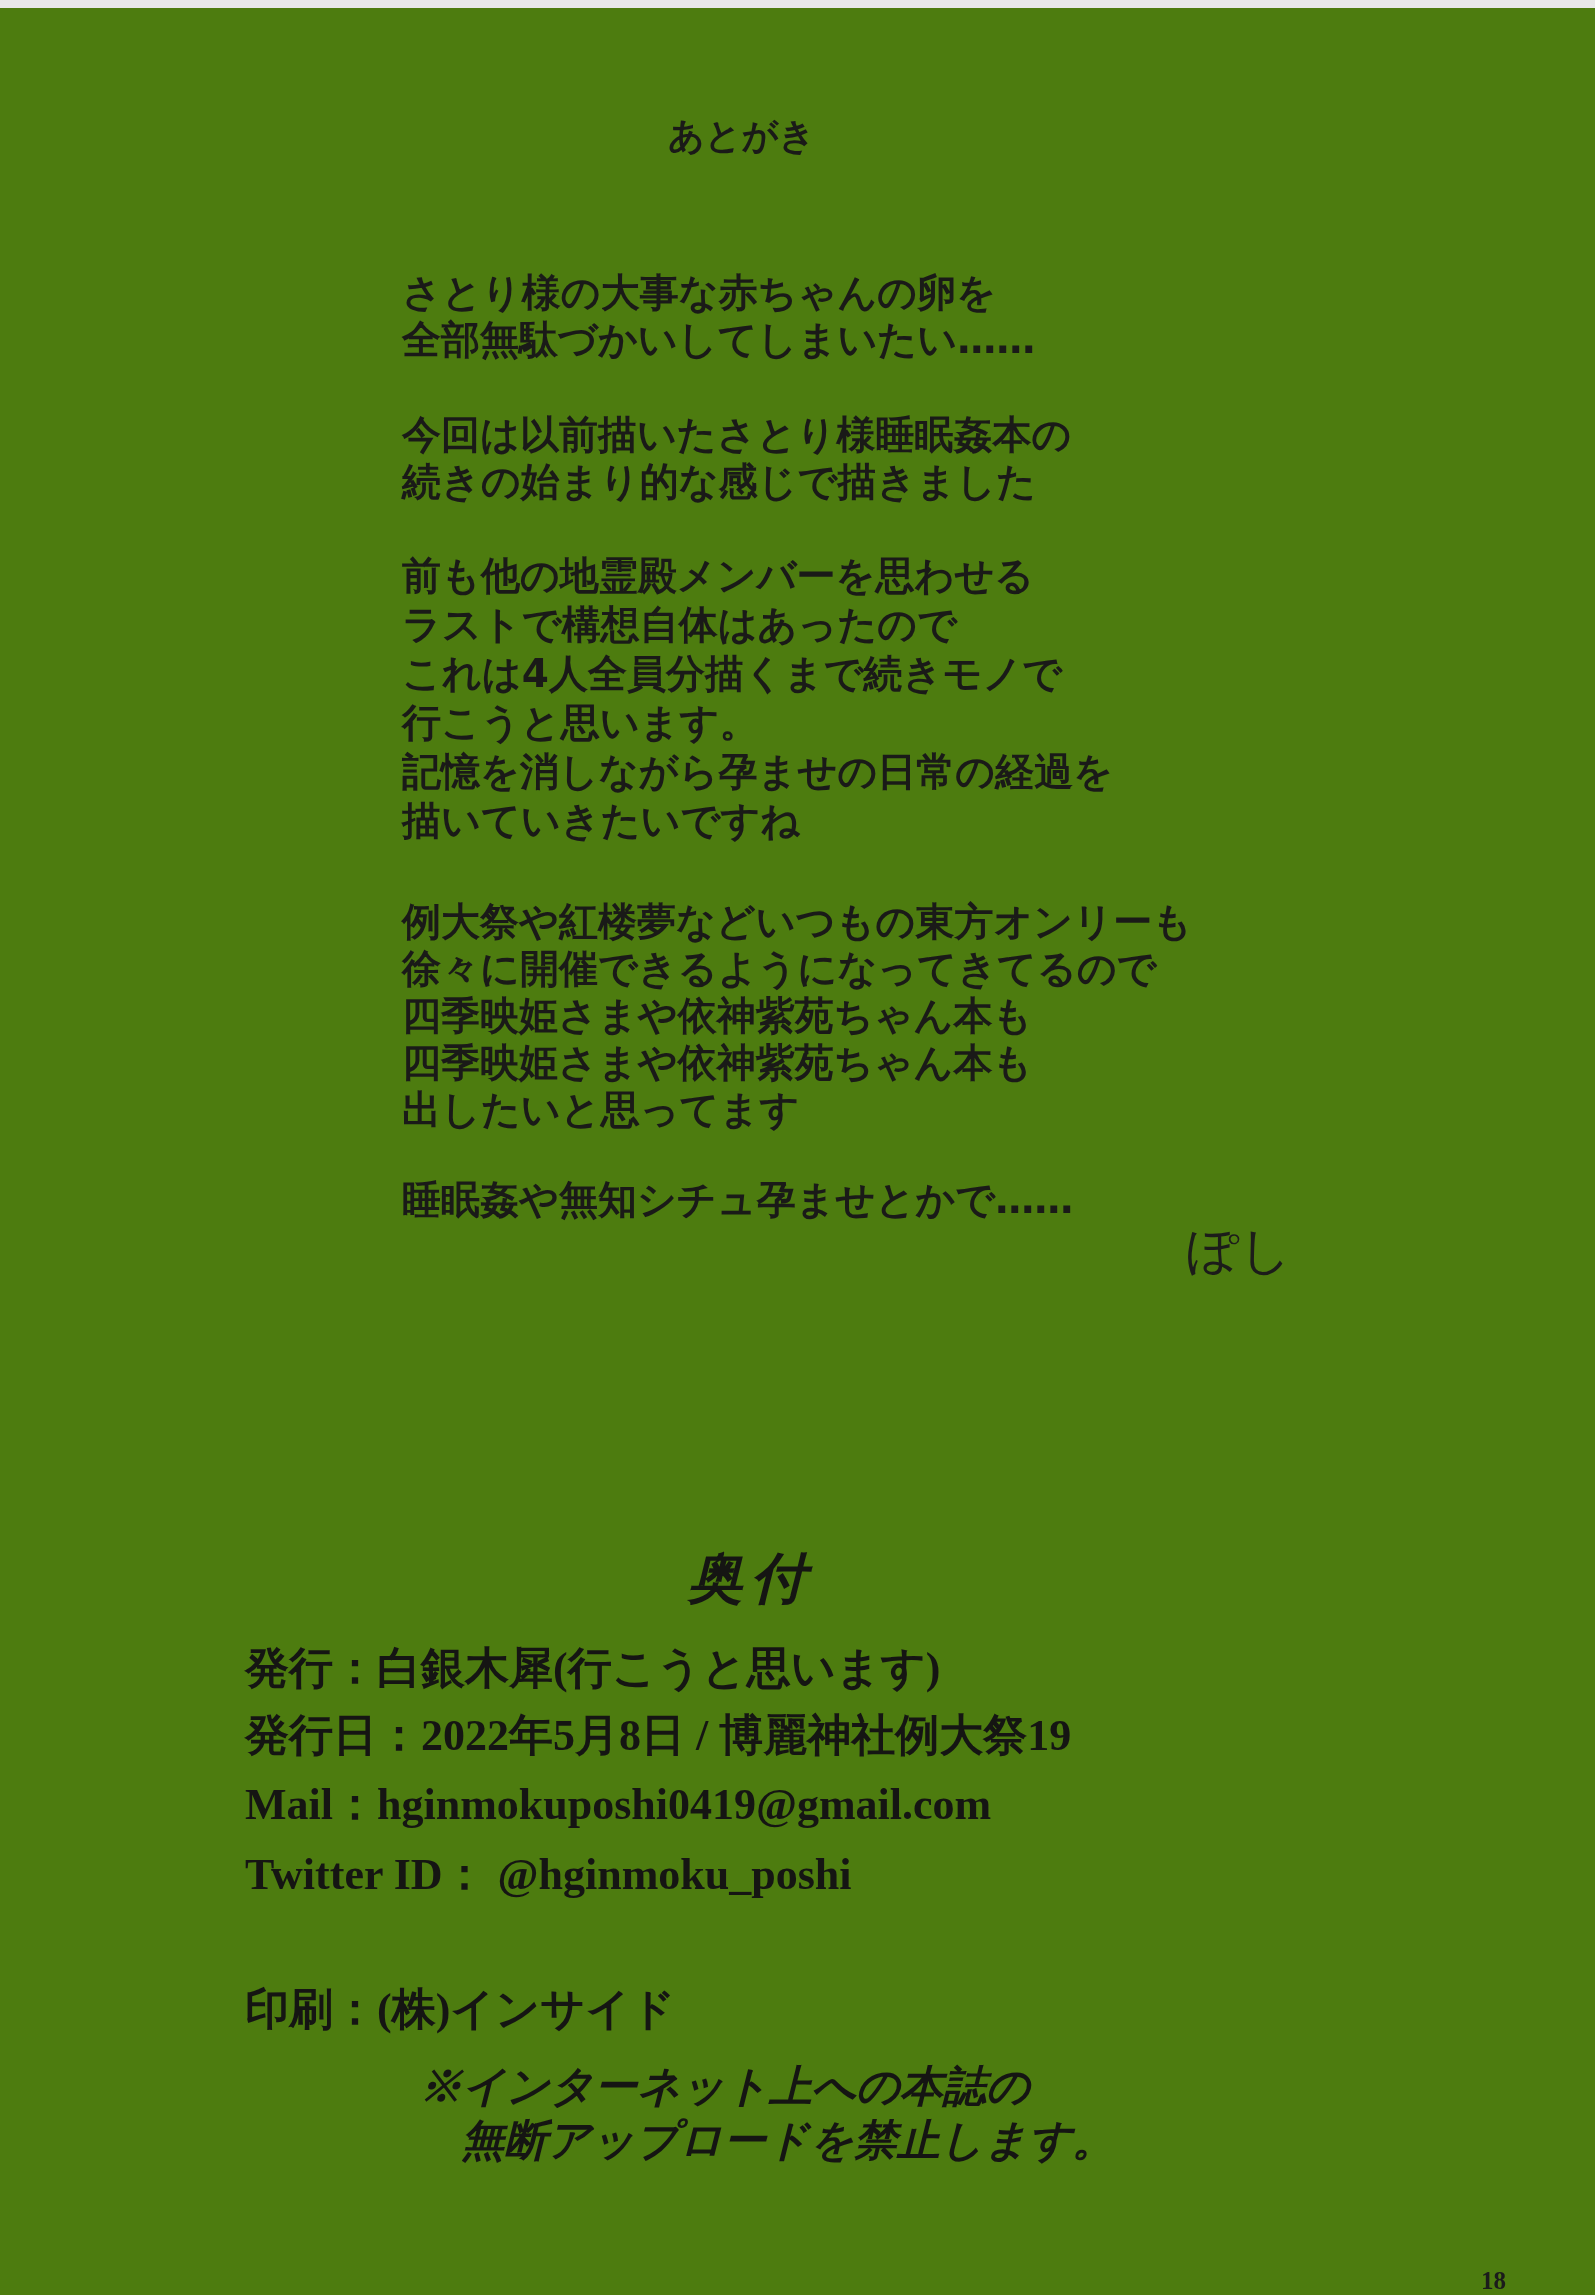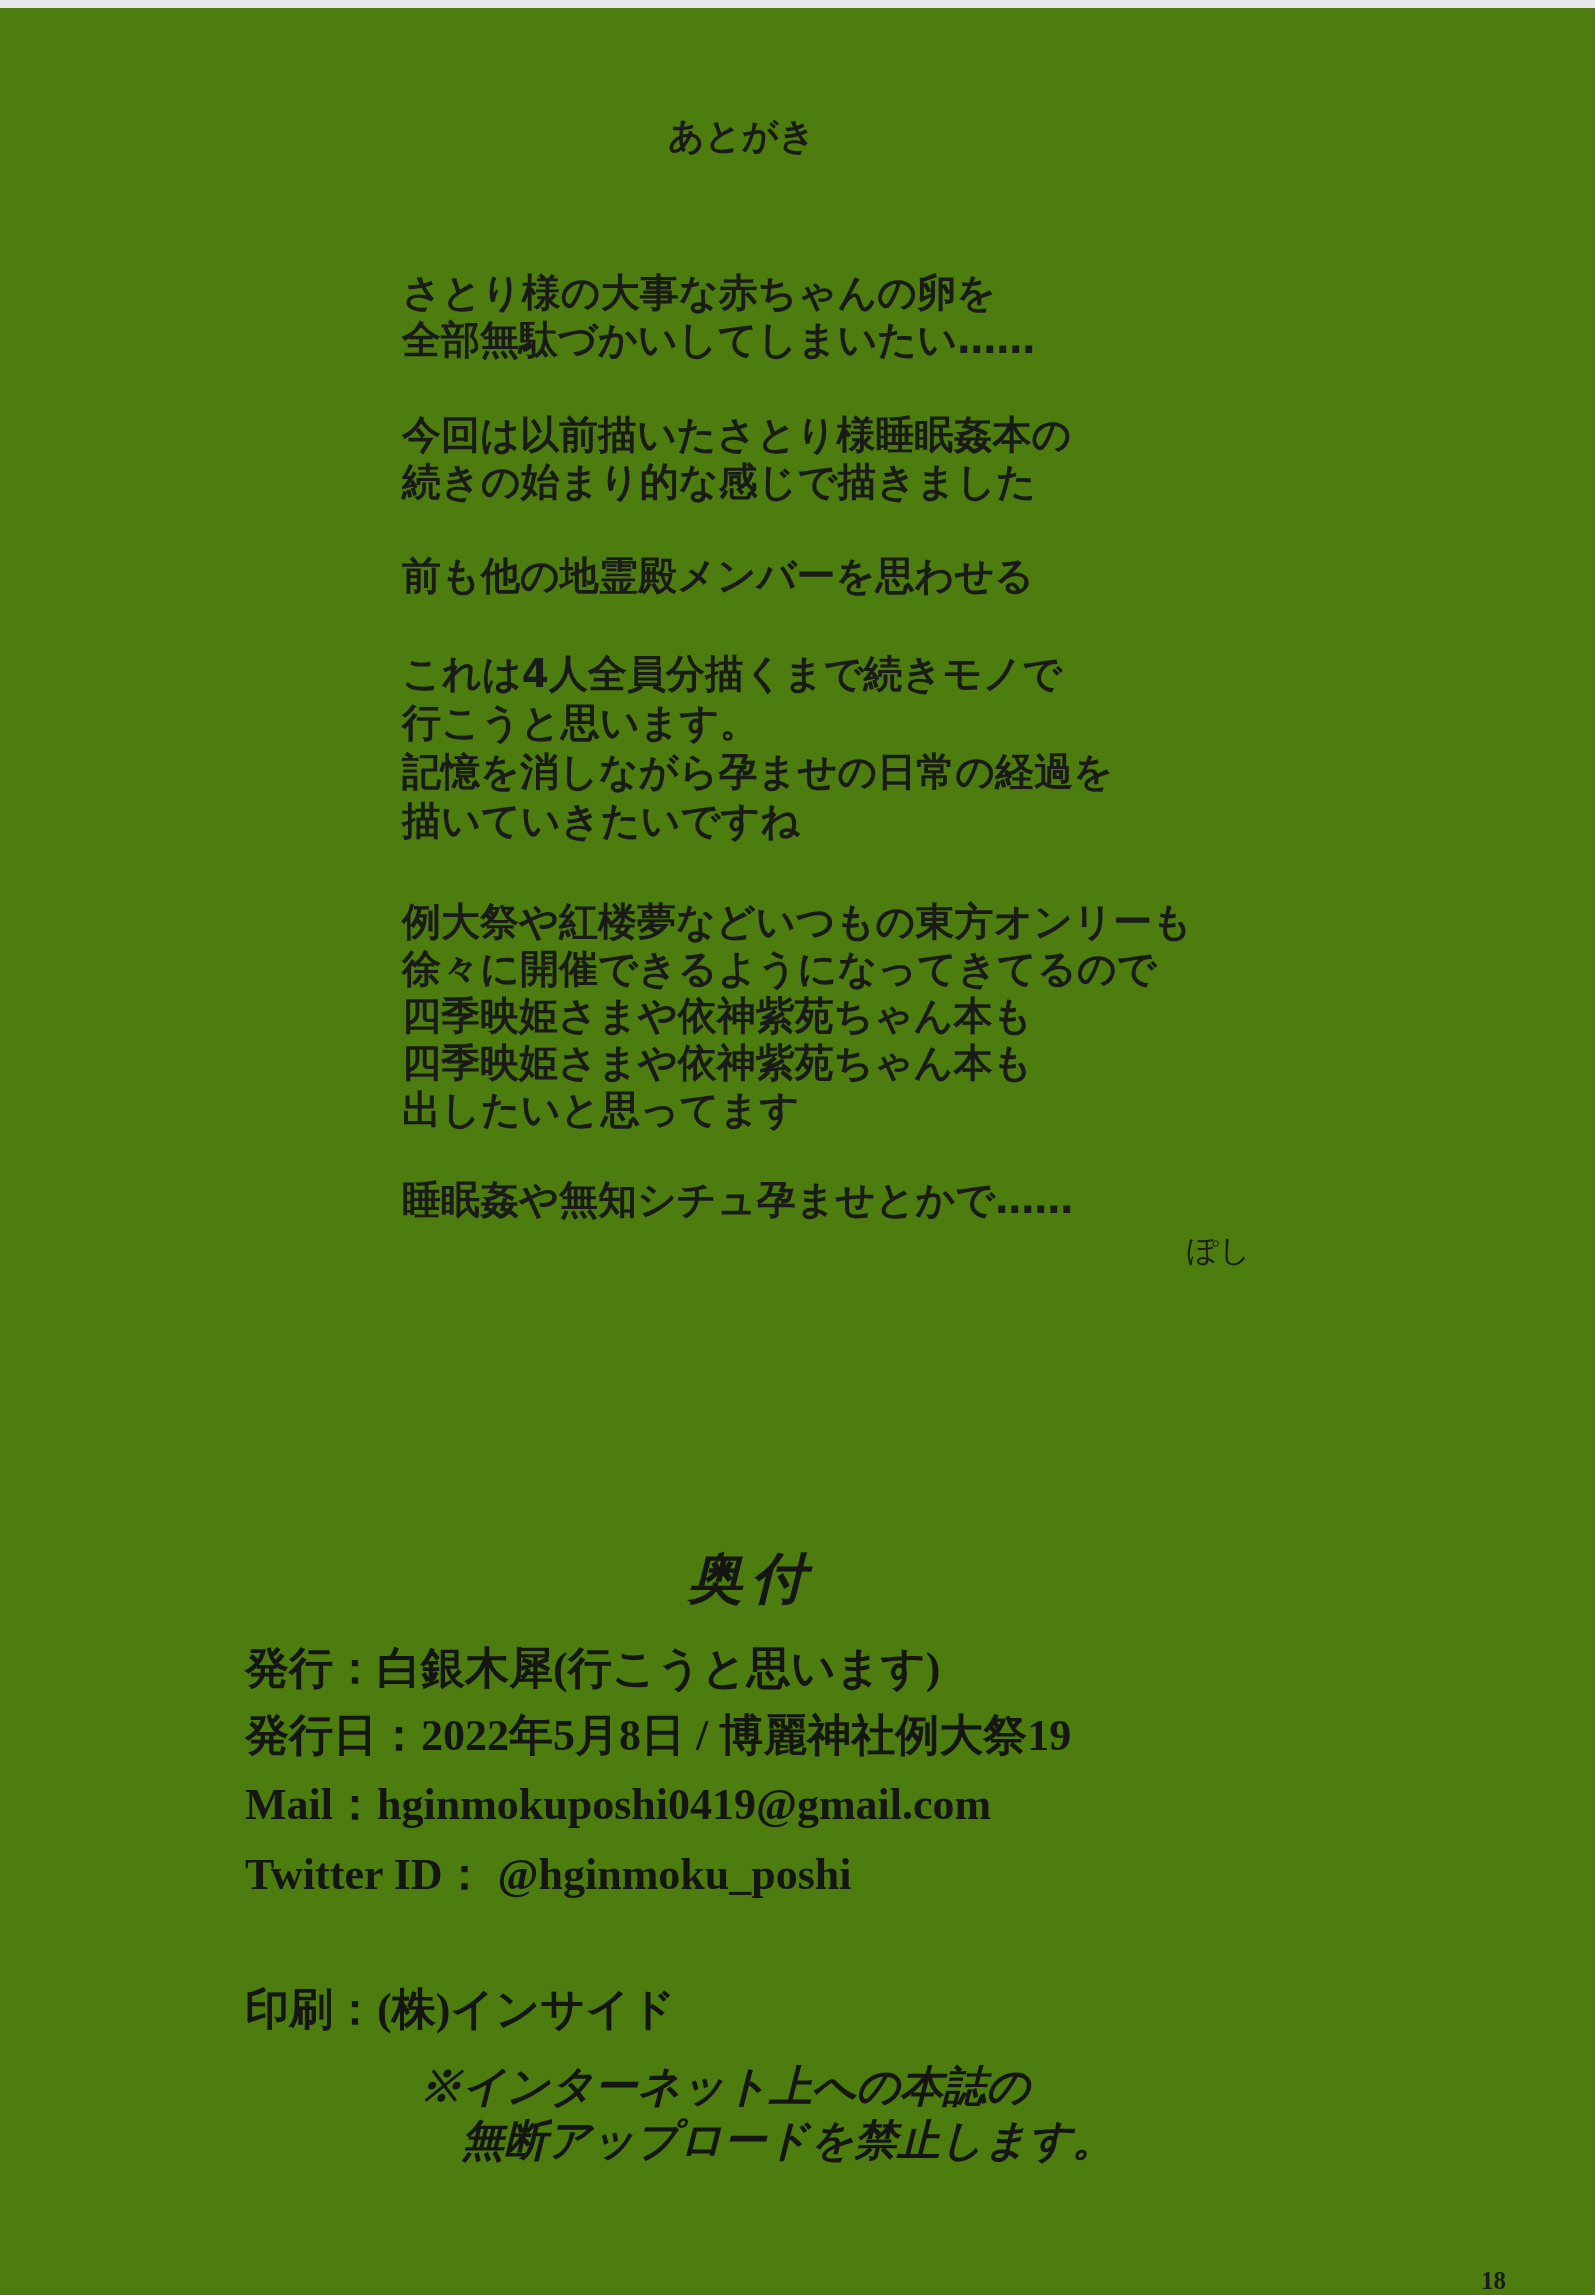--- a/index.html
+++ b/index.html
@@ -42,21 +42,21 @@
   .para-1 { top: 261px; }
   .para-2 { top: 403px; }
   .para-3 { top: 543px; line-height: 49px; }
   .para-4 { top: 890px; }
   .para-5 { top: 1168px; }
   .signature {
     position: absolute;
     left: 1187px;
     top: 1221px;
     font-family: Liberation Sans, sans-serif;
-    font-size: 31px;
+    font-size: 51px;
     line-height: 43px;
     color: #1c1c1a;
     white-space: nowrap;
   }
   
   .serif {
     font-family: "Liberation Serif", "DejaVu Serif", serif;
     font-weight: bold;
     color: #151513;
     white-space: nowrap;
@@ -112,21 +112,21 @@
     <p class="para para-1 gothic">
       <span>さとり様の大事な赤ちゃんの卵を</span><br>
       <span>全部無駄づかいしてしまいたい……</span>
     </p>
     <p class="para para-2 gothic">
       <span>今回は以前描いたさとり様睡眠姦本の</span><br>
       <span>続きの始まり的な感じで描きました</span>
     </p>
     <p class="para para-3 gothic">
       <span>前も他の地霊殿メンバーを思わせる</span><br>
-      <br>
+      <span>ラストで構想自体はあったので</span><br>
       <span>これは4人全員分描くまで続きモノで</span><br>
       <span>行こうと思います。</span><br>
       <span>記憶を消しながら孕ませの日常の経過を</span><br>
       <span>描いていきたいですね</span>
     </p>
     <p class="para para-4 gothic">
       <span>例大祭や紅楼夢などいつもの東方オンリーも</span><br>
       <span>徐々に開催できるようになってきてるので</span><br>
       <span>四季映姫さまや依神紫苑ちゃん本も</span><br>
       <span>四季映姫さまや依神紫苑ちゃん本も</span><br>

